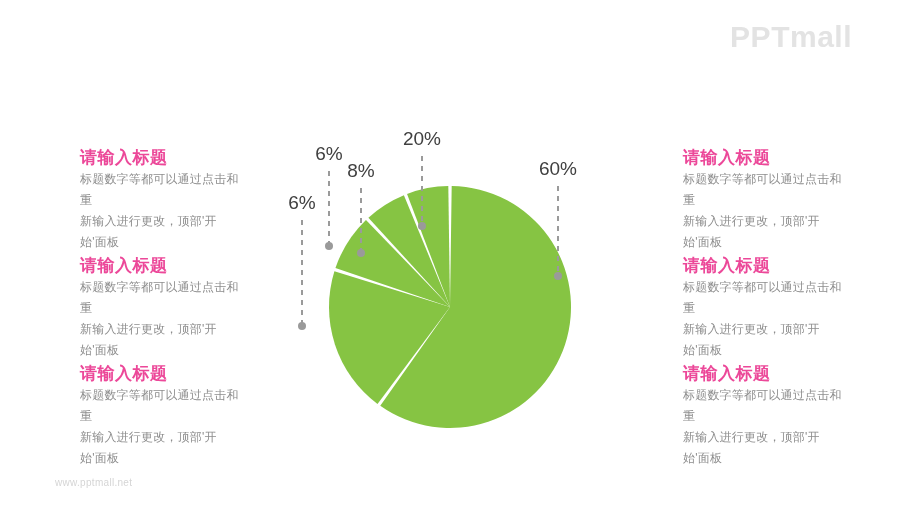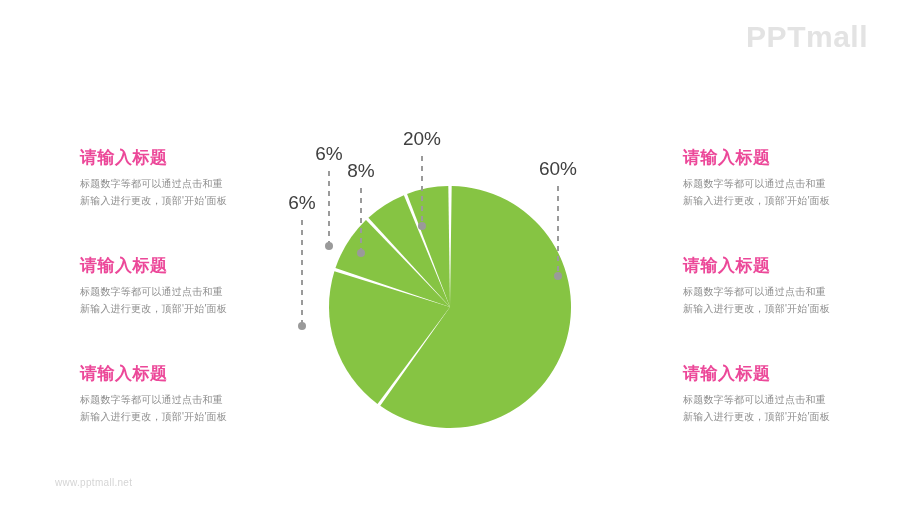--- a/index.html
+++ b/index.html
@@ -10,21 +10,21 @@
     overflow:hidden;
   }
   #slide {
     position:relative;
     width:900px; height:506px;
     background:#ffffff;
   }
 
   
   .logo {
-    position:absolute; top:20px; right:32px;
+    position:absolute; top:20px; right:48px;
     font-size:30px; font-weight:700;
     letter-spacing:0.5px;
     color:#e3e3e3;
     user-select:none;
   }
   .logo .lower { text-transform:none; }
 
   
   .footer {
     position:absolute; left:55px; bottom:18px;
@@ -34,22 +34,22 @@
   }
 
   
   .tblock { position:absolute; width:160px; }
   .tblock .ttl {
     font-size:17px; font-weight:700;
     color:#ec4899; letter-spacing:0.5px;
     line-height:1.15; white-space:nowrap;
   }
   .tblock .bdy {
-    margin-top:7px;
-    font-size:10px; color:#8d8d8d;
+    margin-top:1px;
+    font-size:12px; color:#8d8d8d;
     line-height:1.75; letter-spacing:0.2px;
   }
   .tblock .bdy span { display:block; }
 
   .L1 { left:80px;  top:148px; }
   .L2 { left:80px;  top:256px; }
   .L3 { left:80px;  top:364px; }
   .R1 { left:683px; top:148px; }
   .R2 { left:683px; top:256px; }
   .R3 { left:683px; top:364px; }

